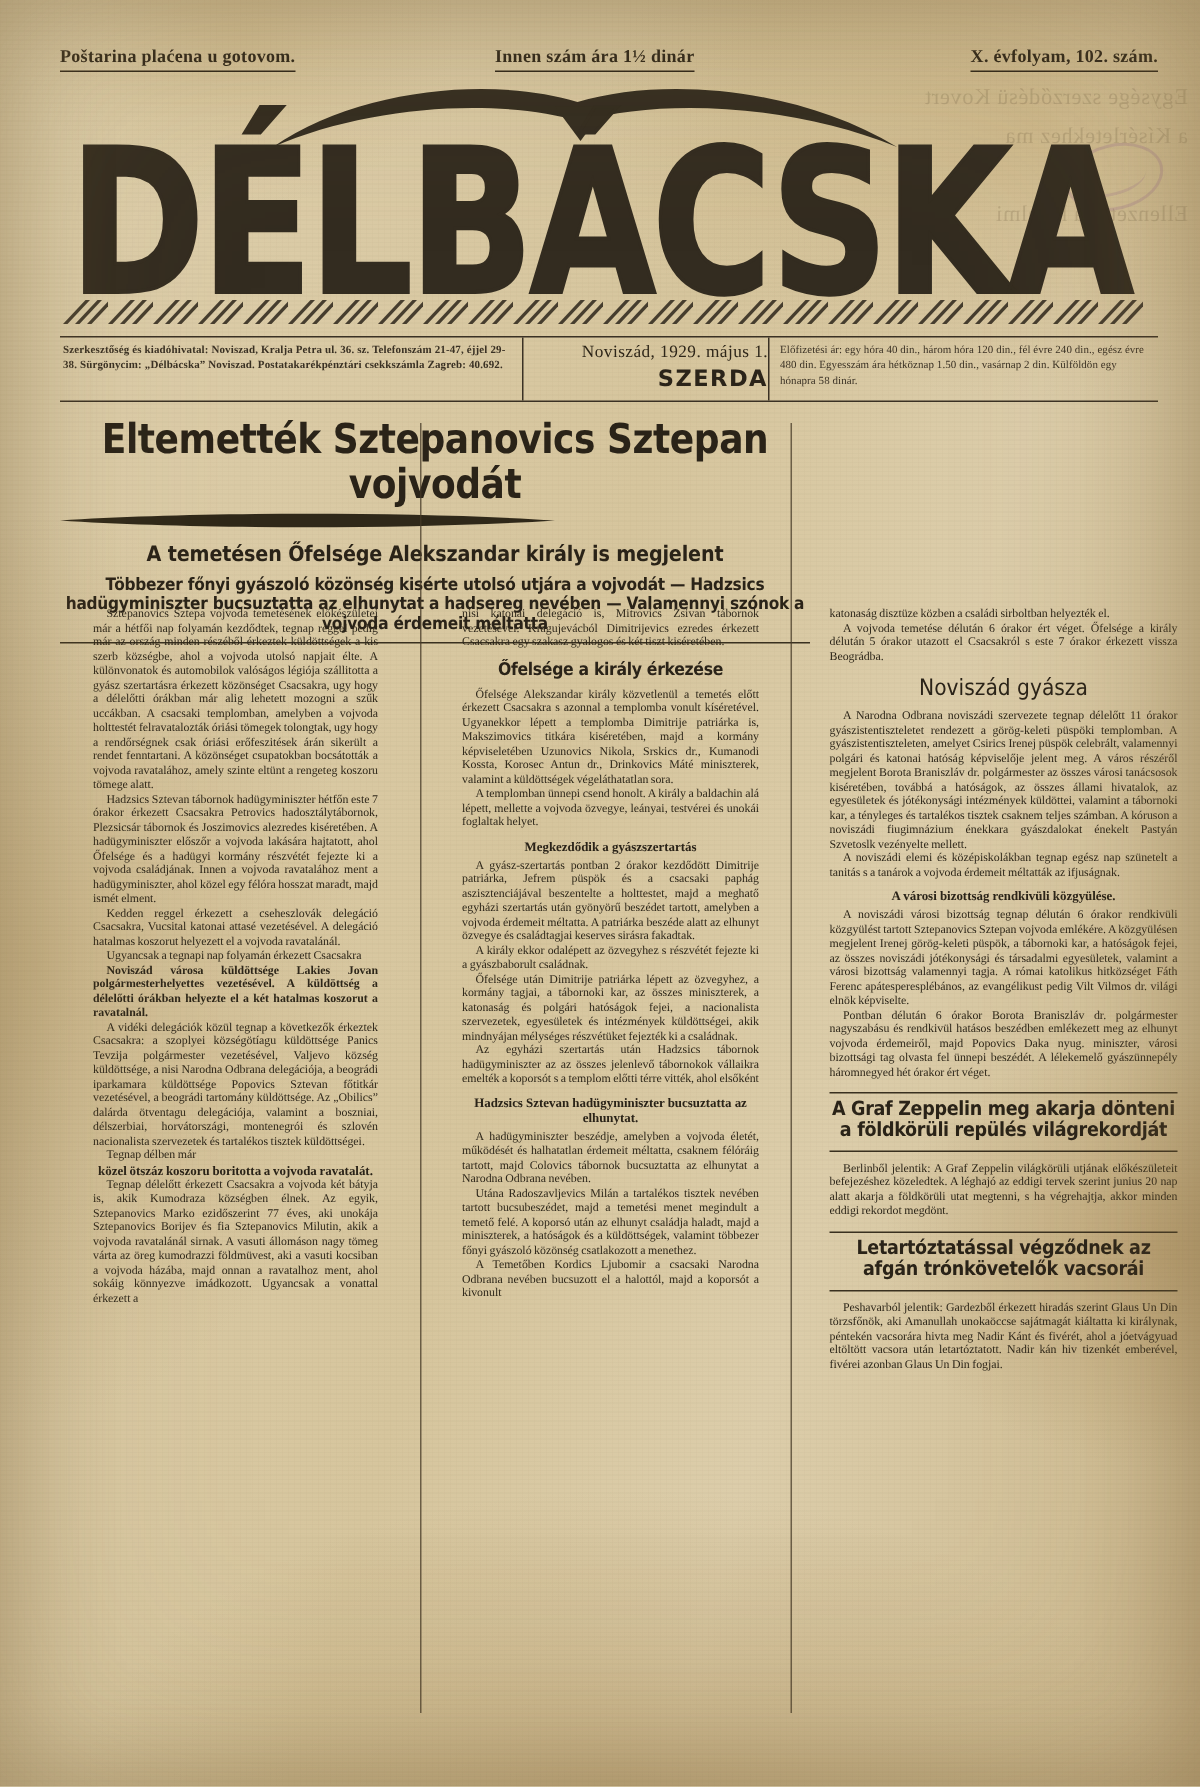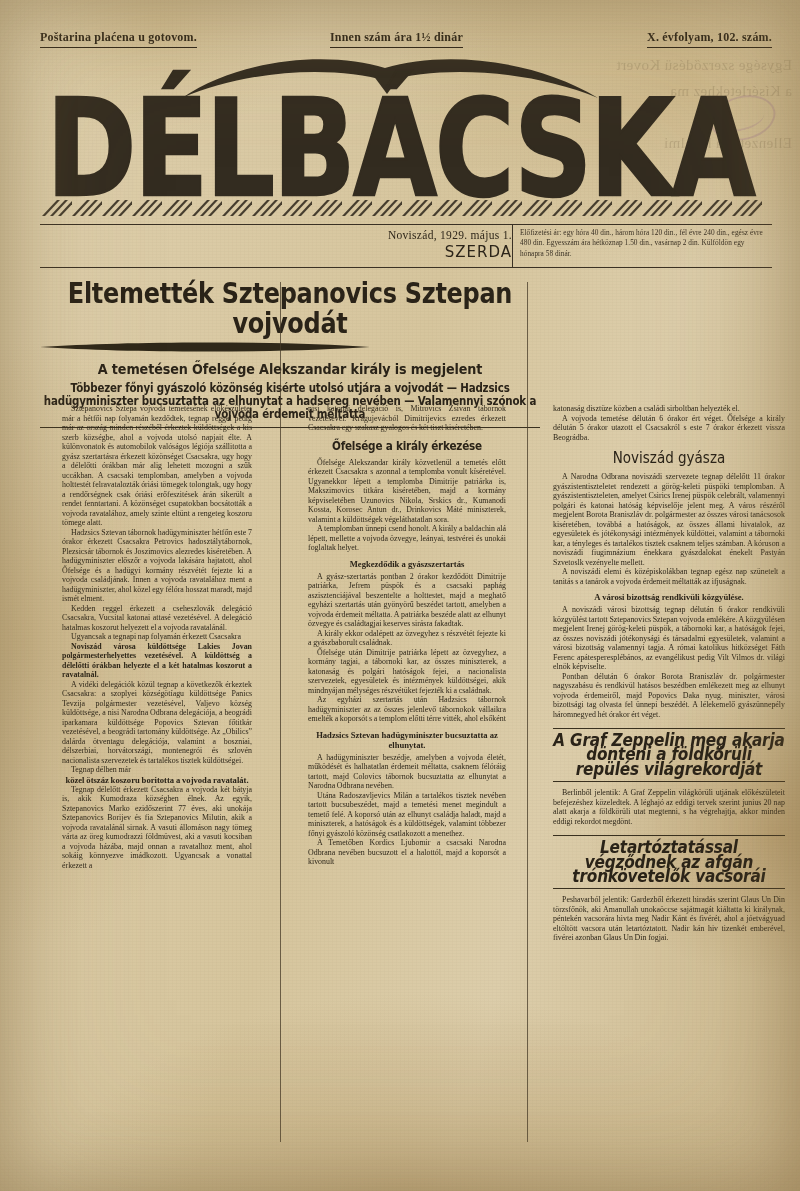--- a/index.html
+++ b/index.html
@@ -76,21 +76,21 @@
 
   
   .imprint{position:absolute;left:40px;right:28px;top:224px;height:42px;
     border-top:1.4px solid #3a3124;border-bottom:1.4px solid #3a3124;
     display:flex;align-items:stretch;}
   .imp-l{width:300px;padding:3px 6px 0 2px;border-right:1.3px solid #3a3124;
     font-size:7.3px;line-height:10.4px;font-weight:bold;letter-spacing:.1px;
     color:#3a3124;}
   .imp-c{flex:1;text-align:right;padding-top:4px;border-right:1.3px solid #3a3124;}
   .imp-c .dateline{font-size:11.5px;letter-spacing:.3px;color:#2e2619;}
-  .imp-c .weekday{font-family:"DejaVu Sans",sans-serif;font-weight:normal;
+  .imp-c .weekday{font-family:"DejaVu Sans",sans-serif;font-weight:bold;
     font-size:15px;letter-spacing:1px;margin-top:2px;color:#2b2419;}
   .imp-r{width:250px;padding:3px 2px 0 7px;font-size:7.3px;line-height:10.4px;
     font-weight:normal;letter-spacing:.05px;color:#3a3124;}
 
   
   .hl{position:absolute;left:40px;top:278px;width:500px;}
   .hl h1{
     margin:0;font-family:"DejaVu Sans Condensed","DejaVu Sans",sans-serif;
     font-weight:bold;font-size:27.5px;line-height:30px;letter-spacing:-.3px;
     text-align:center;color:#2a2318;transform:scaleX(.97);
@@ -130,21 +130,21 @@
     font-weight:bold;text-align:center;font-size:8.6px;line-height:10px;
     margin:6px 0 3px;color:#2a2318;font-family:"Liberation Serif",serif;
   }
   .bold-lead{font-weight:bold;}
 
   
   .boxhl{
     border-top:1.3px solid #39301f;border-bottom:1.3px solid #39301f;
     margin:9px 0 6px;padding:4px 0 5px;text-align:center;
     font-family:"DejaVu Sans Condensed","DejaVu Sans",sans-serif;
-    font-style:italic;font-weight:bold;font-size:17px;line-height:14.4px;
+    font-weight:bold;font-size:13px;line-height:14.4px;
     color:#2a2318;letter-spacing:-.2px;
   }
   .plainhl{
     text-align:center;margin:8px 0 5px;
     font-family:"DejaVu Sans Condensed","DejaVu Sans",sans-serif;
     font-weight:normal;font-size:15px;line-height:17px;color:#2a2318;
   }
 </style>
 </head>
 <body>
@@ -181,20 +181,21 @@
           <path d="M0 16 L15 0 L18 0 L3 16 Z" fill="#3a3225"></path>
           <path d="M8 16 L23 0 L26 0 L11 16 Z" fill="#3a3225"></path>
           <path d="M16 16 L31 0 L34 0 L19 16 Z" fill="#3a3225"></path>
         </pattern>
       </defs>
       <rect x="0" y="0" width="720" height="16" fill="url(#zz)"></rect>
     </svg>
   </div>
 
   <div class="imprint">
+    <div class="imp-l blur">Szerkesztőség és kiadóhivatal: Noviszad, Kralja Petra ul. 36. sz. Telefonszám 21-47, éjjel 29-38. Sürgönycim: „Délbácska” Noviszad. Postatakarékpénztári csekkszámla Zagreb: 40.692.</div>
     <div class="imp-c">
       <div class="dateline">Noviszád, 1929. május 1.</div>
       <div class="weekday">SZERDA</div>
     </div>
     <div class="imp-r">Előfizetési ár: egy hóra 40 din., három hóra 120 din., fél évre 240 din., egész évre 480 din. Egyesszám ára hétköznap 1.50 din., vasárnap 2 din. Külföldön egy hónapra 58 dinár.</div>
   </div>
 
   <div class="hl">
     <h1>Eltemették Sztepanovics Sztepan vojvodát</h1>
     <svg class="lens" viewBox="0 0 330 12" preserveAspectRatio="none">

